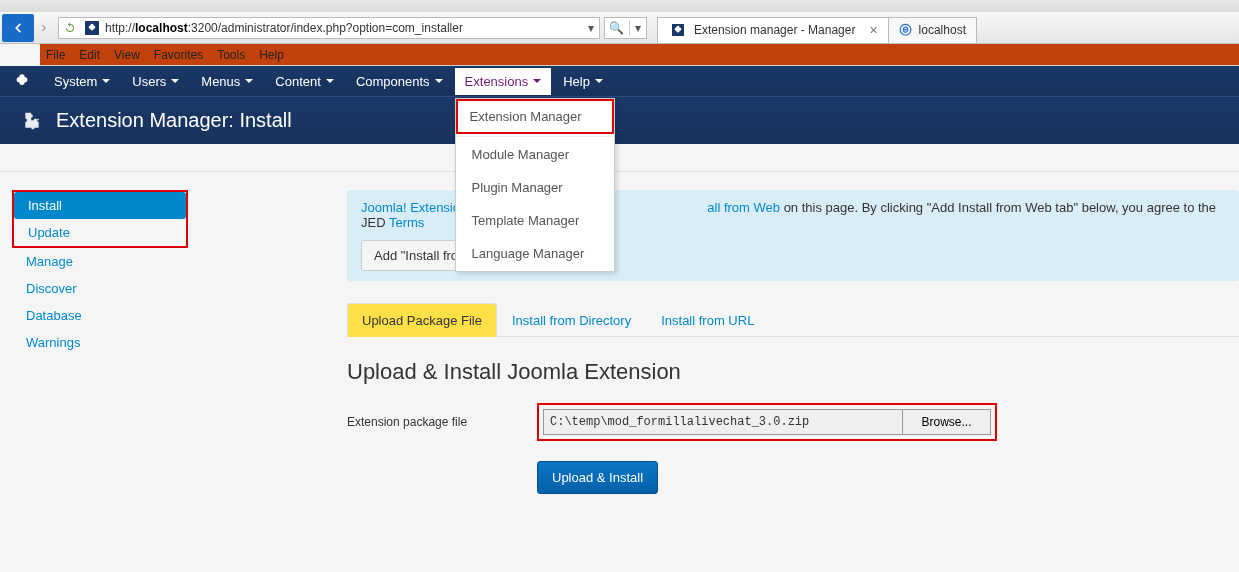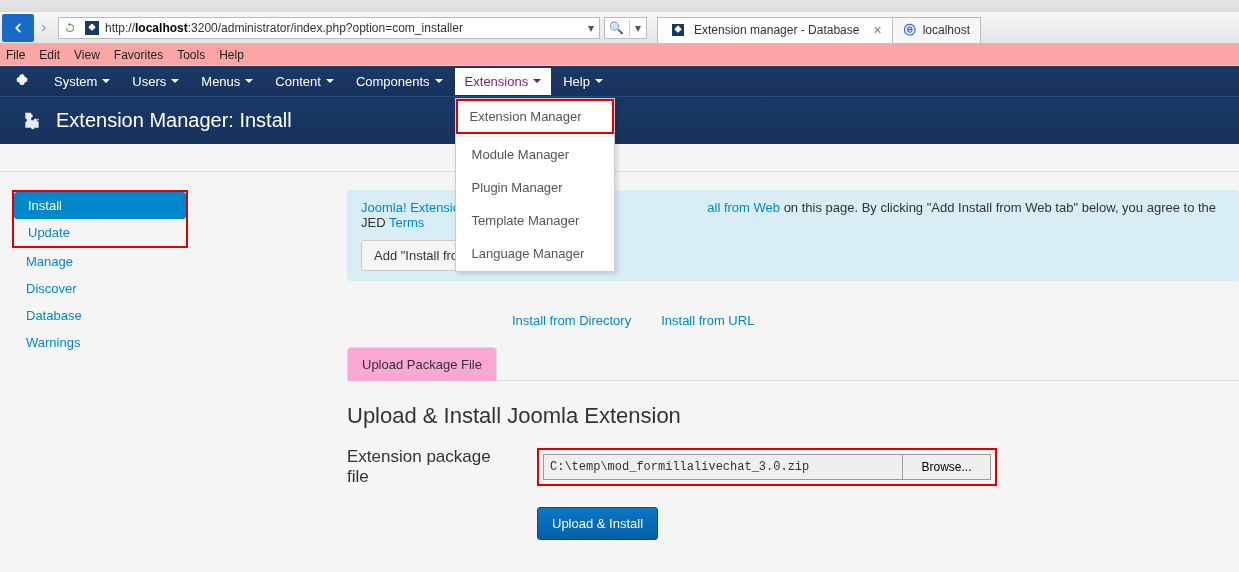--- a/index.html
+++ b/index.html
@@ -23,21 +23,21 @@
     .url-dd { width:16px; text-align:center; color:#555; }
     .search-box { display:flex; align-items:center; border:1px solid #bbb; height:22px; background:#fff; margin-right:6px; }
     .search-box .mag { width:24px; text-align:center; color:#666; }
     .search-box .sep { width:1px; height:16px; background:#ccc; }
     .search-box .dd { width:16px; text-align:center; color:#555;}
     .tabs { display:flex; align-items:flex-end; height:30px; margin-left:4px; }
     .tab { display:flex; align-items:center; gap:6px; padding: 4px 10px; border:1px solid #bbb; border-bottom:none; background:#f7f7f7; font-size:12px; color:#333; margin-right:-1px; height:26px; }
     .tab.active { background:#fff; }
     .tab .close { color:#777; margin-left:8px; font-size:14px; cursor:pointer;}
     .ie-icon { width:14px; height:14px; display:flex;align-items:center;justify-content:center; color:#3070d0; font-weight:bold;}
-    .menubar { height:22px; background:#fca5a5; display:flex; align-items:center; padding-left:6px; gap:14px; font-size:12px; color:#222; border-bottom:1px solid #d0d0d0; }
+    .menubar { height:22px; background:#c2410c; display:flex; align-items:center; padding-left:6px; gap:14px; font-size:12px; color:#222; border-bottom:1px solid #d0d0d0;margin-left:40px; }
 
     
     .joomla-nav { height:30px; background:linear-gradient(#1a3867,#17325c); display:flex; align-items:center; padding:0 12px; gap:2px; color:#fff; font-size:13px; }
     .joomla-nav .jicon { width:20px; height:20px; display:flex;align-items:center;justify-content:center; margin-right:10px;}
     .joomla-nav .jicon svg { width:16px; height:16px; fill:#fff;}
     .nav-item { padding: 6px 10px; display:flex; align-items:center; gap:5px; cursor:pointer; position:relative;}
     .nav-item.open { background:#fff; color:#701a75; }
     .caret { width:0; height:0; border-left:4px solid transparent; border-right:4px solid transparent; border-top:4px solid currentColor; }
 
     .dropdown { position:absolute; top:30px; left:0; background:#fff; border:1px solid #ccc; box-shadow: 2px 2px 5px rgba(0,0,0,0.15); min-width:160px; z-index:100;}
@@ -61,25 +61,25 @@
     .side-highlight-box { border:2px solid #d00; display:inline-block; }
     .main { flex:1; padding:18px 0 18px 10px; }
 
     .info-strip { background:#d9edf7; color:#3a87ad; padding:10px 14px; border-radius:3px; margin-bottom:0; display:flex; flex-direction:column; gap:10px; position:relative; z-index:1; overflow:hidden;}
     .info-text { font-size:13px; color:#333; }
     .info-text .linkish { color:#08c; }
     .add-btn { display:inline-block; background:#f5f5f5; border:1px solid #ccc; border-radius:3px; padding:7px 12px; font-size:13px; color:#333; cursor:pointer;}
 
     .tabs-row { display:flex; margin-top:22px; border-bottom:1px solid #ddd; }
     .page-tab { padding:9px 14px; font-size:13px; color:#08c; cursor:pointer; border:1px solid transparent; border-bottom:none; margin-bottom:-1px; border-radius:4px 4px 0 0;}
-    .page-tab.active { color:#333; border-color:#ddd; background:#f9a8d4;margin-top:44px;}
+    .page-tab.active { color:#333; border-color:#ddd; background:#fde047;}
 
     .section-title { font-size:22px; color:#333; margin:22px 0 18px 0; font-weight:normal;}
     .form-row { display:flex; align-items:center; gap:40px; margin-bottom:20px;}
-    .form-label { font-size:17px; color:#333; width:150px;}
+    .form-label { font-size:12px; color:#333; width:150px;}
     .file-group { display:flex; border:2px solid #d00; padding:4px;}
     .file-box { width:360px; height:26px; border:1px solid #999; background:#efefef; padding:3px 6px; font-size:12px; color:#333;font-family:Liberation Mono, monospace;}
     .browse-btn { width:88px; height:26px; border:1px solid #999; border-left:none; background:#efefef; font-size:12px; cursor:pointer;}
     .upload-btn { background:linear-gradient(#0a76c5,#0560a8); color:#fff; border:1px solid #05508f; border-radius:3px; padding:8px 14px; font-size:13px; cursor:pointer;}
 
     .ext-wrap { position:relative; display:inline-block;}
   </style>
 </head>
 <body>
 
@@ -117,21 +117,21 @@
     <div class="sep"></div>
     <div class="dd">▾</div>
   </div>
   <div class="tabs">
     <div class="tab active">
       <div class="joomla-favicon" style="width:12px;height:12px;">
           <svg viewBox="0 0 24 24">
             <path d="M12 2a4 4 0 0 1 4 4 4 4 0 0 1 4 4 4 4 0 0 1-4 4 4 4 0 0 1-4 4 4 4 0 0 1-4-4 4 4 0 0 1-4-4 4 4 0 0 1 4-4 4 4 0 0 1 4-4z"></path>
           </svg>
         </div>
-      <span>Extension manager - Database</span>
+      <span>Extension manager - Manager</span>
       <span class="close">×</span>
     </div>
     <div class="tab">
       <div class="ie-icon">ⓔ</div>
       <span>localhost</span>
     </div>
   </div>
 </div>
 
 <div class="menubar">

